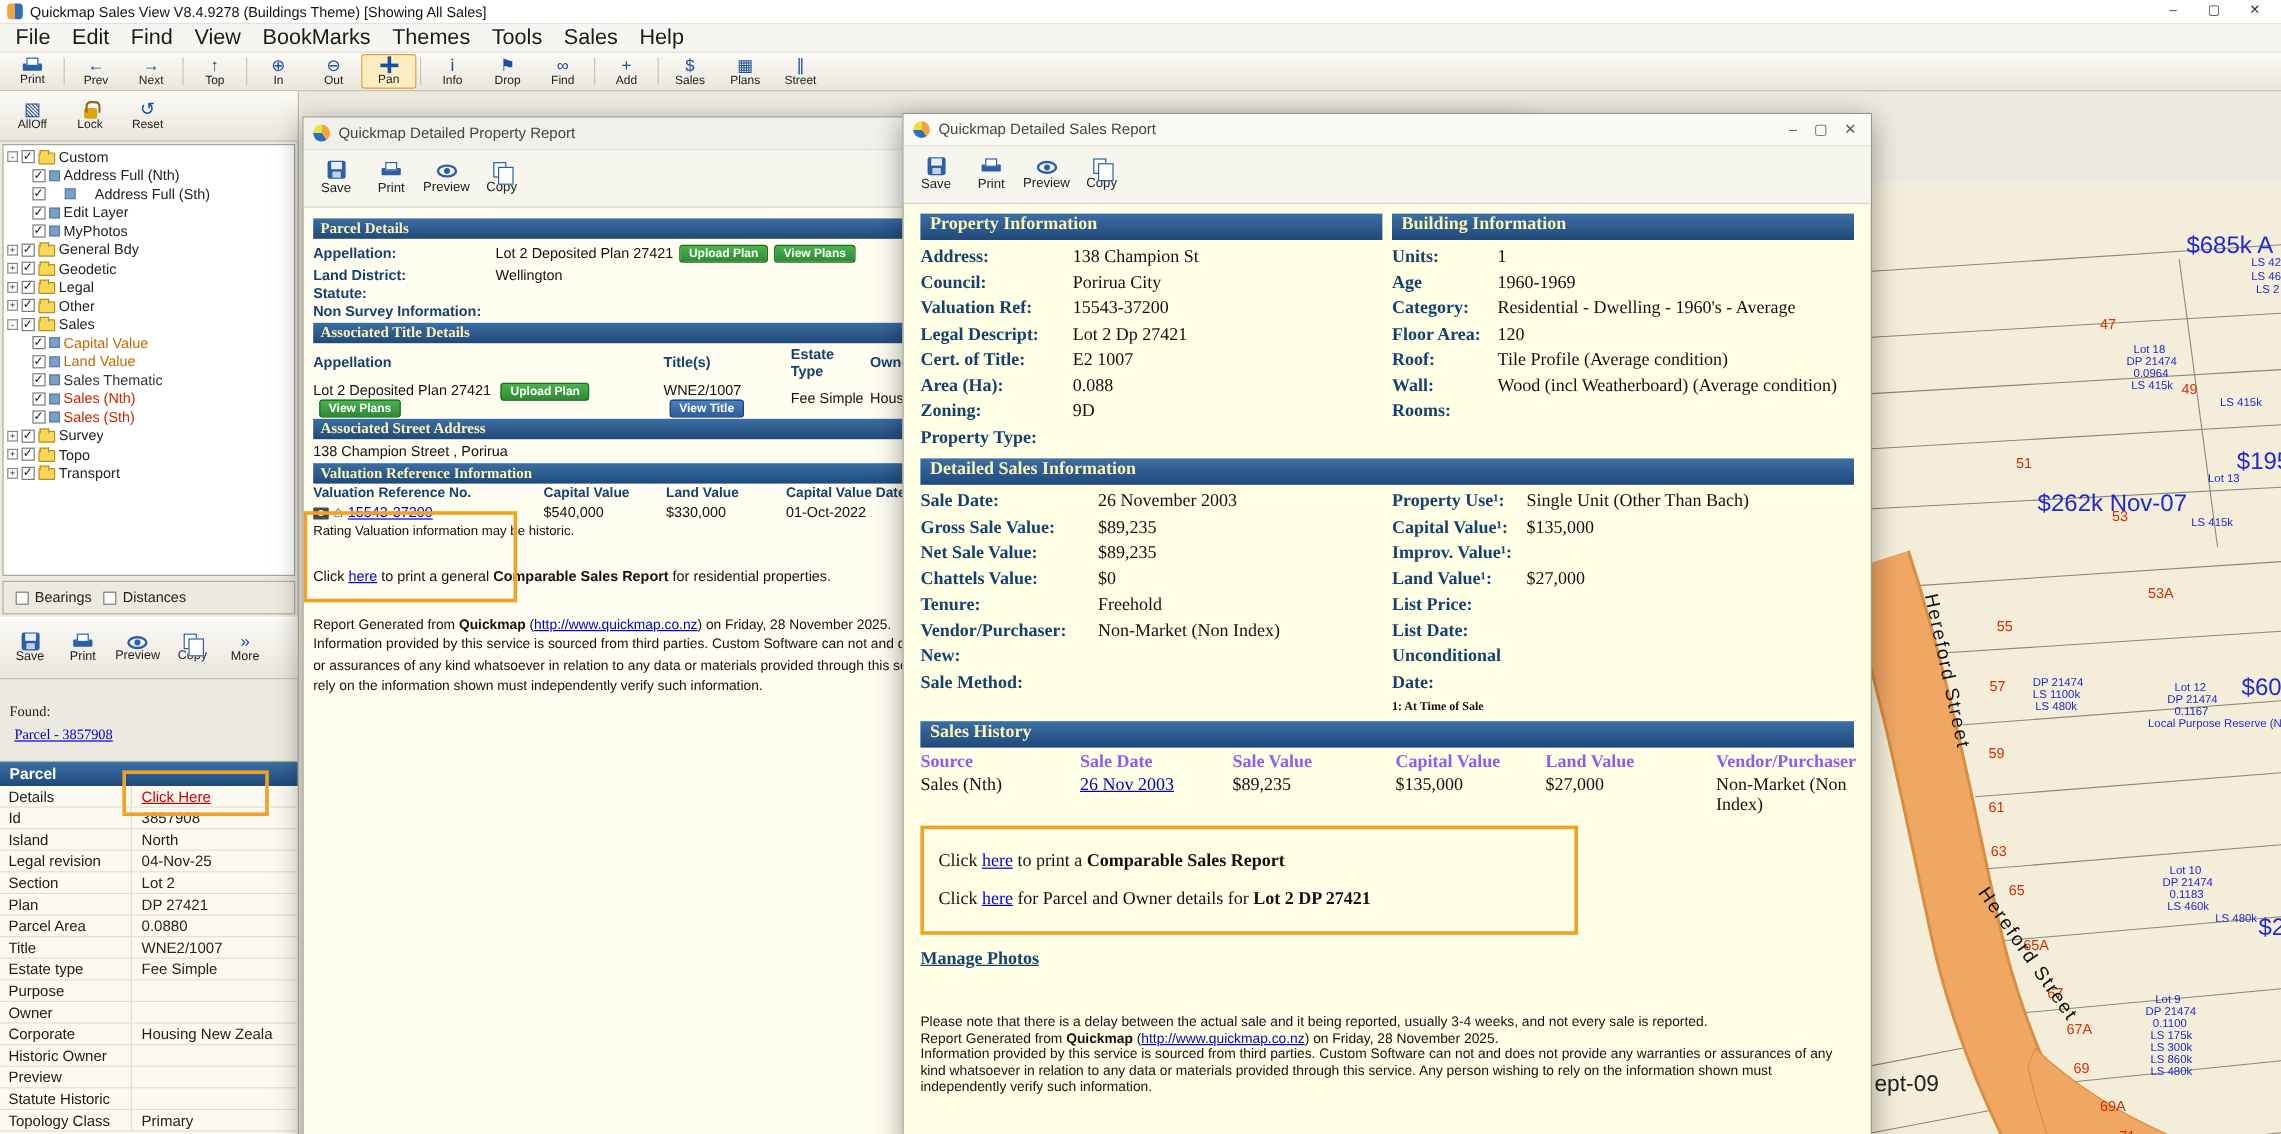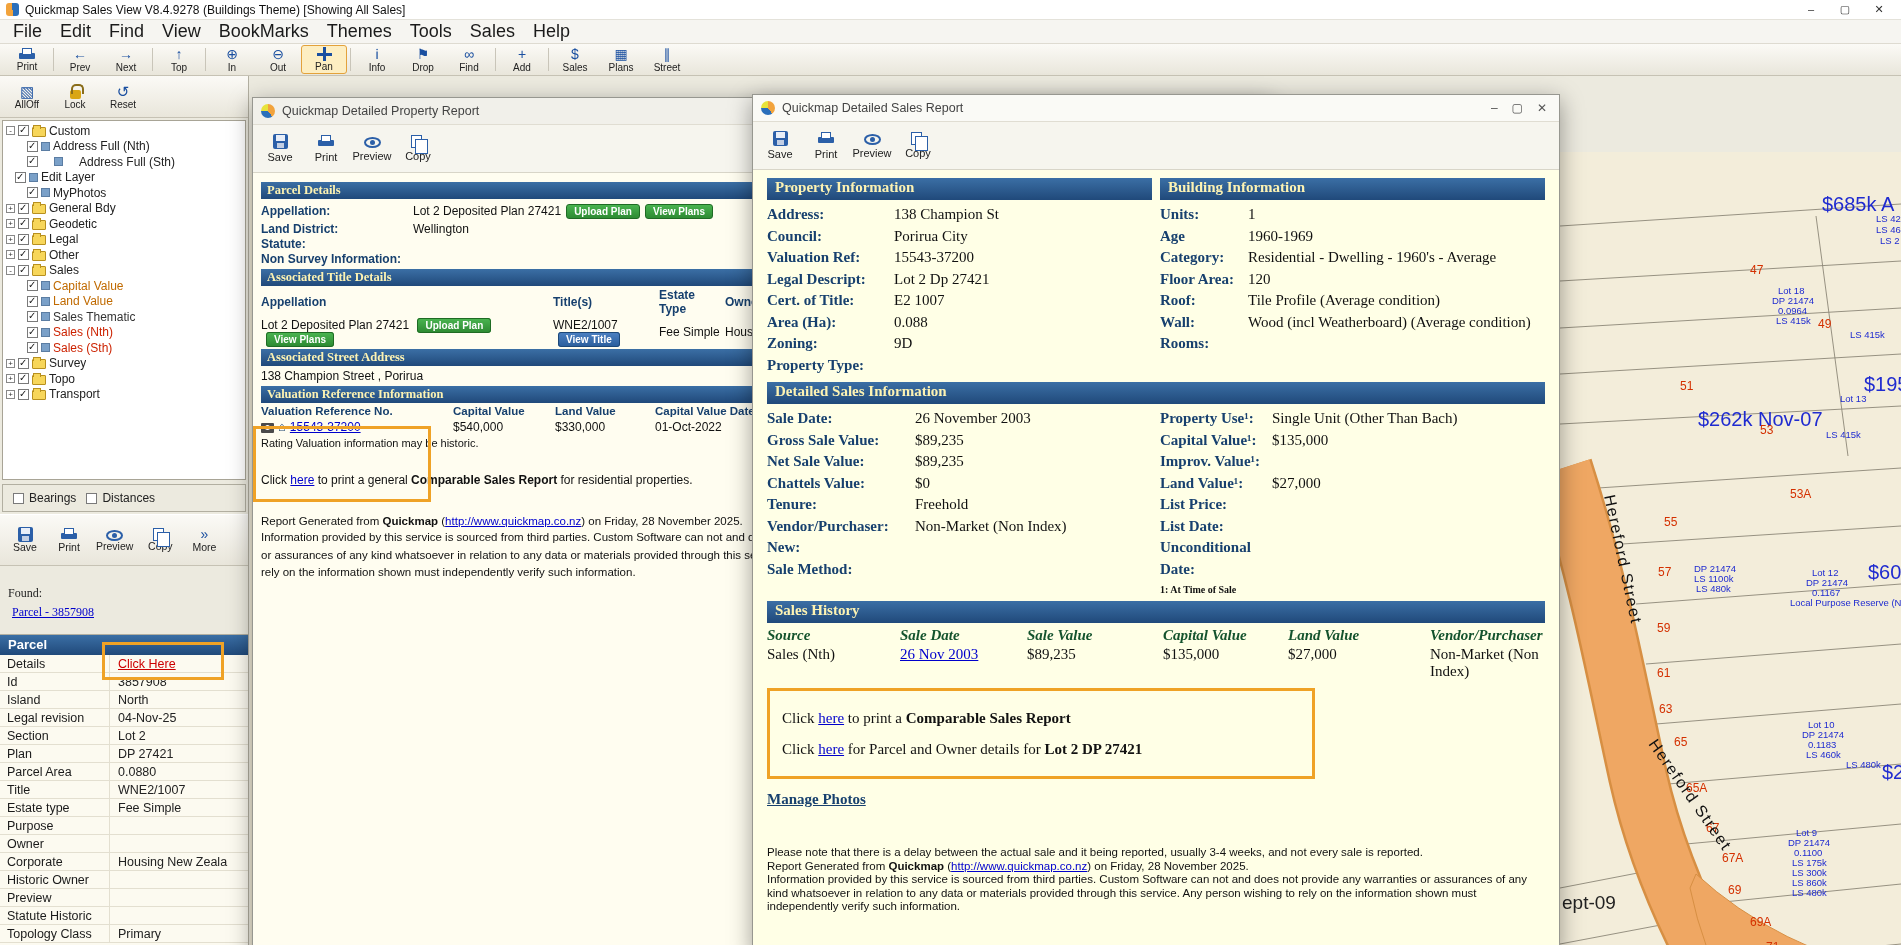--- a/index.html
+++ b/index.html
@@ -107,21 +107,21 @@
   .two-col .col{flex:1;min-width:0;}
   .sr-row{display:flex;line-height:21.5px;min-height:21.5px;}
   .sr-row .k{font-weight:bold;color:#17406e;flex:0 0 120px;}
   .sr-row .v{flex:1;}
   #pi-rows .k{flex-basis:127px;}
   #bi-rows .k{flex-basis:88px;}
   #dsi-left .k{flex-basis:148px;}
   #dsi-right .k{flex-basis:112px;}
   .footnote{font-size:10px;font-weight:bold;margin-top:4px;}
   .sh-grid{display:grid;grid-template-columns:133px 127px 136px 125px 142px 1fr;row-gap:2px;margin-bottom:4px;}
-  .sh-h{font-weight:bold;color:#14532d;font-style:italic;}
+  .sh-h{font-weight:bold;color:#8b5cf6;}
   .links-box{width:548px;border:3px solid #efa226;padding:6px 12px;margin-top:8px;}
   .link-line{margin:11px 0;line-height:20px;}
   a.inline-link{color:#0000cc;text-decoration:underline;}
   .manage-photos{margin-top:12px;}
   .manage-photos a{color:#17406e;text-decoration:underline;font-weight:bold;}
   .small-note{font-family:"Liberation Sans",sans-serif;font-size:11.5px;line-height:13.5px;color:#111;}
   .note-gap{margin-top:38px;}
   .url-link{color:#0000cc;text-decoration:underline;}
 
   
@@ -269,21 +269,21 @@
           <div class="tree-row" data-name="layer-item" style="padding-left: 24px;">
             <span class="cb checked" data-name="layer-checkbox"></span>
             <span class="swatch" data-name="layer-swatch-icon"></span>
             <span class="tree-lbl" data-name="layer-label">Address Full (Nth)</span>
           </div>
           <div class="tree-row" data-name="layer-item" style="padding-left: 24px; gap: 16px;">
             <span class="cb checked" data-name="layer-checkbox"></span>
             <span class="swatch" data-name="layer-swatch-icon"></span>
             <span class="tree-lbl" data-name="layer-label">Address Full (Sth)</span>
           </div>
-          <div class="tree-row" data-name="layer-item" style="padding-left: 12px;">
+          <div class="tree-row" data-name="layer-item" style="padding-left: 24px;">
             <span class="cb checked" data-name="layer-checkbox"></span>
             <span class="swatch" data-name="layer-swatch-icon"></span>
             <span class="tree-lbl" data-name="layer-label">Edit Layer</span>
           </div>
           <div class="tree-row" data-name="layer-item" style="padding-left: 24px;">
             <span class="cb checked" data-name="layer-checkbox"></span>
             <span class="swatch" data-name="layer-swatch-icon"></span>
             <span class="tree-lbl" data-name="layer-label">MyPhotos</span>
           </div>
           <div class="tree-row" data-name="layer-item" style="padding-left: 3px;">

